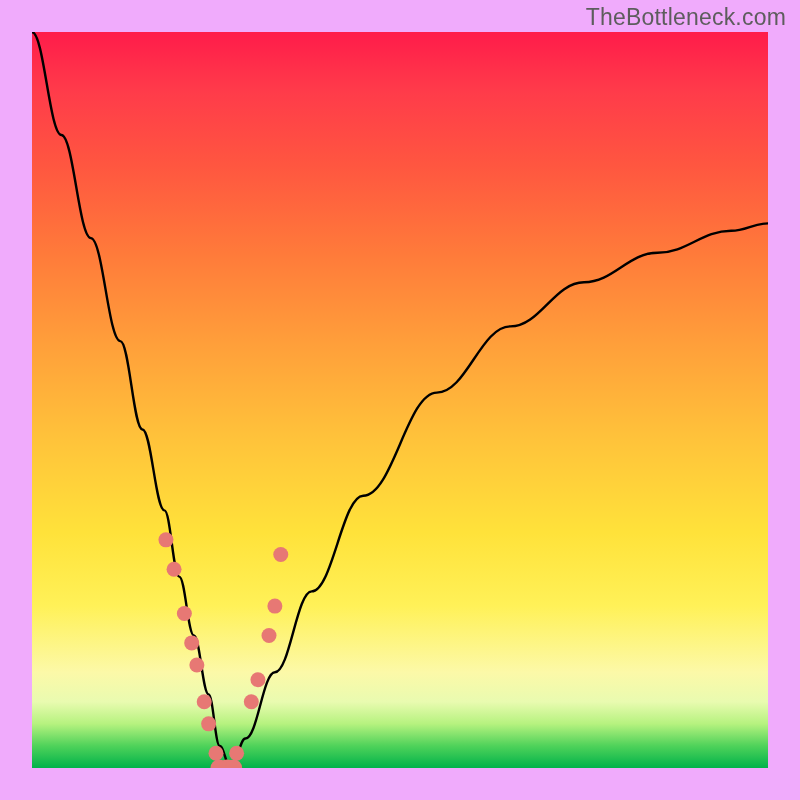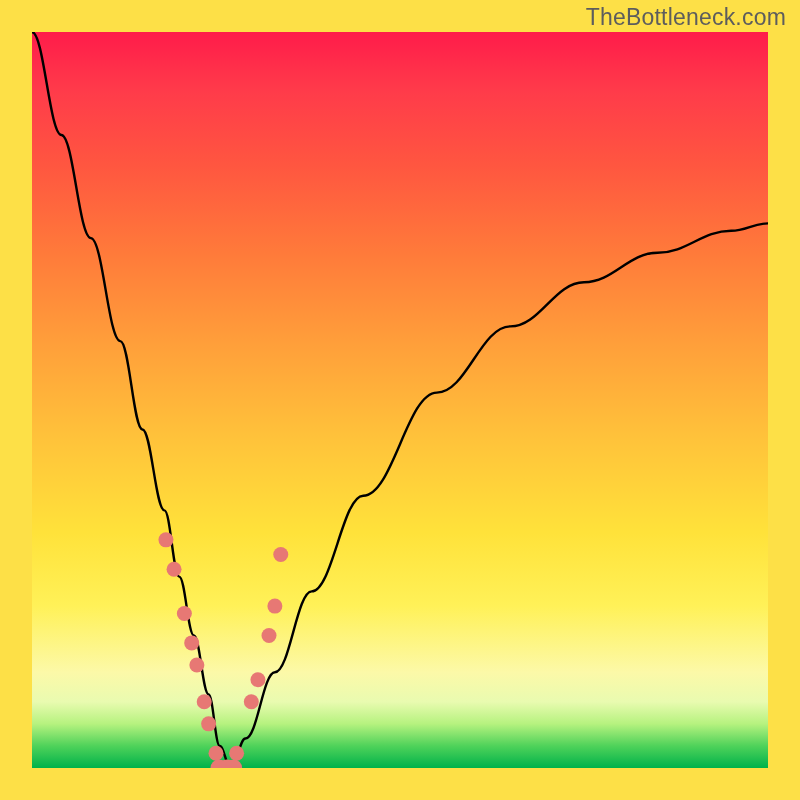--- a/index.html
+++ b/index.html
@@ -8,21 +8,21 @@
     width: 800px;
     height: 800px;
     overflow: hidden;
     background: #000;
     font-family: Arial, Helvetica, sans-serif;
   }
   .frame {
     position: relative;
     width: 800px;
     height: 800px;
-    background: #fde047;
+    background: #f0abfc;
   }
   .plot {
     position: absolute;
     left: 32px;
     top: 32px;
     width: 736px;
     height: 736px;
     background: linear-gradient(
       to bottom,
       #ff1c4a 0%,

